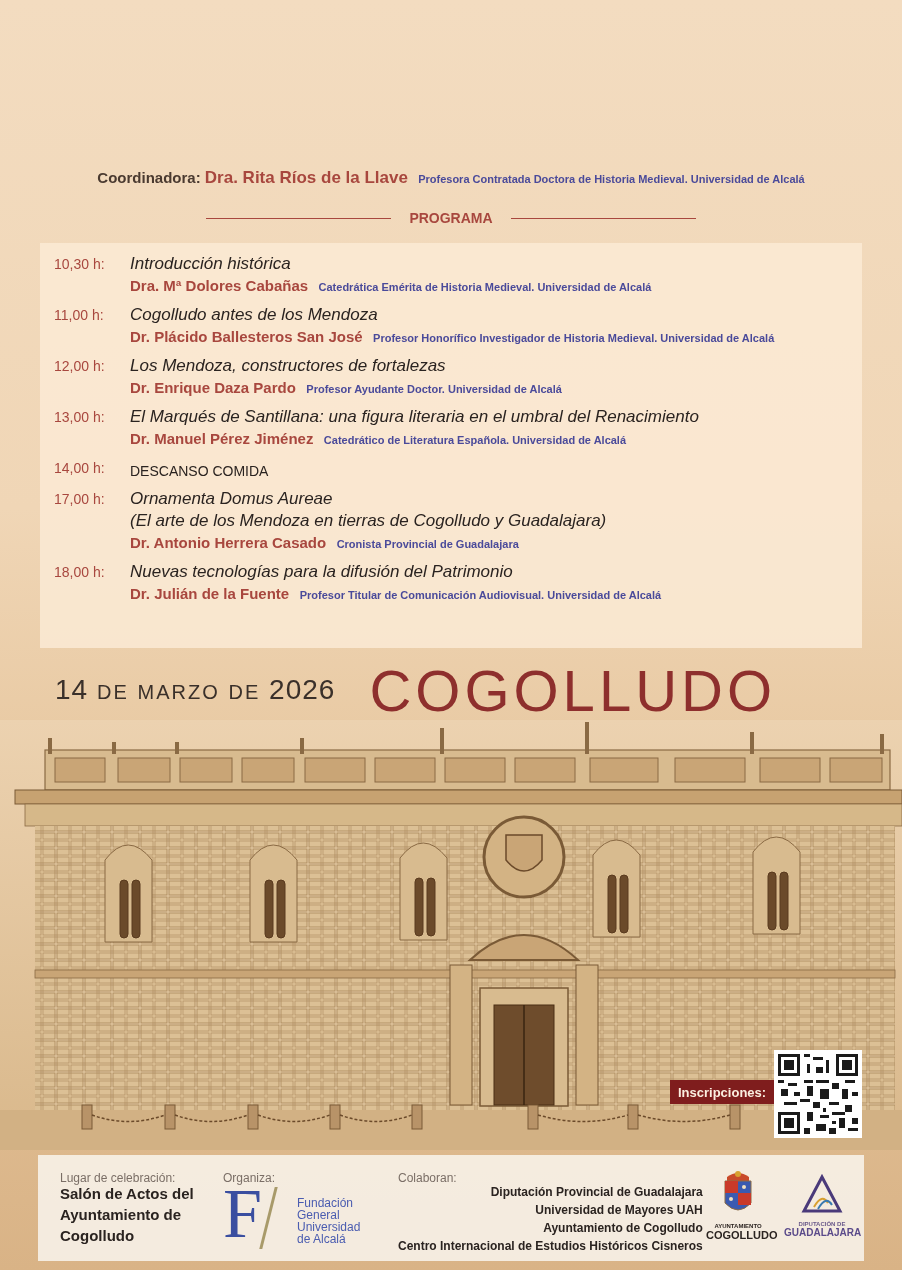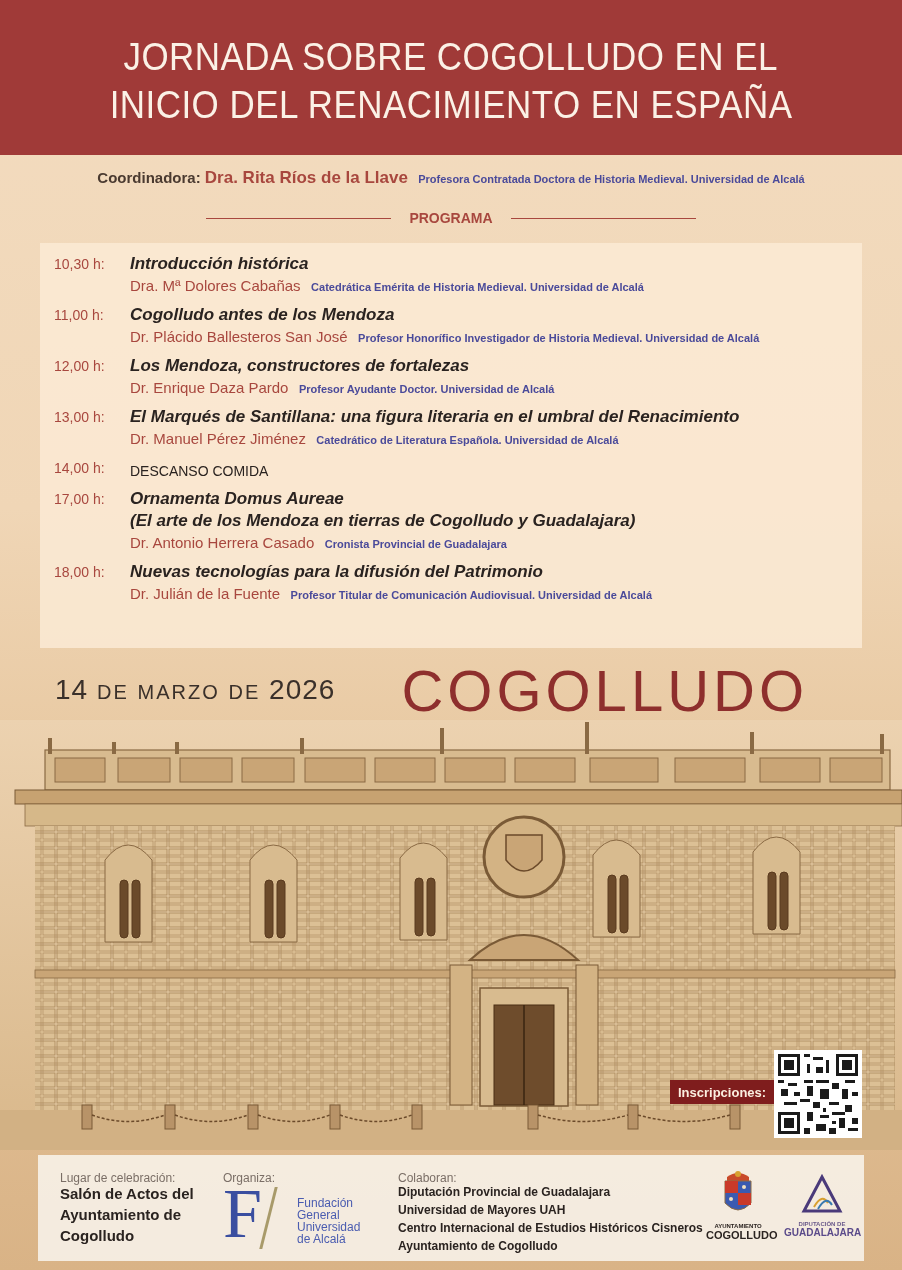--- a/index.html
+++ b/index.html
@@ -45,31 +45,31 @@
     position: absolute; left: 40px; top: 243px; width: 822px; height: 405px;
     background: rgba(250, 233, 212, 0.88);
     padding: 10px 0 0 14px;
   }
   .item { display: flex; margin-bottom: 6px; }
   .item .time {
     width: 76px; color: #a8473e; font-weight: normal; font-size: 14px; padding-top: 3px; flex-shrink: 0;
   }
   .item .body { flex: 1; }
   .item .title {
-    font-style: italic; font-weight: bold; color: #2a2320; font-size: 17px; line-height: 22px;
+    font-style: italic; font-weight: normal; color: #2a2320; font-size: 17px; line-height: 22px;
   }
   .item .title.plain { font-style: normal; font-weight: normal; font-size: 14px; }
   .item .speaker-line { line-height: 22px; white-space: nowrap; }
-  .item .speaker { color: #a8473e; font-weight: normal; font-size: 15px; }
+  .item .speaker { color: #a8473e; font-weight: bold; font-size: 15px; }
   .item .aff { color: #4a4a9a; font-weight: bold; font-size: 11px; margin-left: 6px; }
 
   
   .date-row {
     position: absolute; top: 660px; left: 55px; width: 800px; height: 60px;
-    display: flex; align-items: center; gap: 32px;
+    display: flex; align-items: center;
   }
   .date {
     color: #3a302a; font-size: 28px; letter-spacing: 1px; white-space: nowrap; margin-right: 34px;
   }
   .date .sc { font-size: 20px; letter-spacing: 2px; }
   .place {
     color: #8e2f2d; font-size: 58px; letter-spacing: 4px; white-space: nowrap;
   }
 
   
@@ -91,37 +91,33 @@
   .footer {
     position: absolute; left: 38px; top: 1155px; width: 826px; height: 106px;
     background: rgba(246, 240, 230, 0.92);
   }
   .f-label { color: #7a6e66; font-size: 12px; position: absolute; margin-top: 8px; }
   .venue { position: absolute; left: 22px; top: 28px; color: #2a2320; font-weight: bold; font-size: 15px; line-height: 21px; }
   .fg-logo { position: absolute; left: 185px; top: 30px; width: 160px; height: 68px; }
   .fg-F { position: absolute; left: 0; top: -6px; font-family: "Liberation Serif", serif; font-size: 70px; color: #3a4ea0; line-height: 70px; }
   .fg-slash { position: absolute; left: 44px; top: 2px; width: 3px; height: 62px; background: #a89a6a; transform: skewX(-14deg); }
   .fg-text { position: absolute; left: 74px; top: 12px; color: #4a5cb0; font-size: 12px; line-height: 12px; }
-  .collab { position: absolute; left: 360px; top: 28px; color: #2a2320; font-weight: bold; font-size: 12px; line-height: 18px; }
+  .collab { position: absolute; left: 360px; top: 28px; color: #2a2320; font-weight: bold; font-size: 12px; line-height: 18px; text-align: right; }
   .logo-cog { position: absolute; left: 668px; top: 14px; width: 64px; height: 80px; text-align: center; }
   .logo-dip { position: absolute; left: 746px; top: 18px; width: 76px; height: 80px; text-align: center; }
   .logo-small { font-size: 6px; font-weight: bold; color: #2a2320; display: block; }
   .logo-big { font-size: 11px; font-weight: bold; color: #2a2320; display: block; }
   .logo-big.purple { color: #5a4a8a; font-size: 10px; }
   .logo-small.purple { color: #6a5a8a; }
 </style>
 </head>
 <body>
 
 <div class="poster">
 
-  <div class="banner">
-    <div class="line">JORNADA SOBRE COGOLLUDO EN EL</div>
-    <div class="line">INICIO DEL RENACIMIENTO EN ESPAÑA</div>
-  </div>
 
   <div class="coord">
     <span class="lbl">Coordinadora:</span>
     <span class="name">Dra. Rita Ríos de la Llave</span>
     <span class="aff">Profesora Contratada Doctora de Historia Medieval. Universidad de Alcalá</span>
   </div>
 
   <div class="prog-heading">
     <div class="rule"></div>
     <span class="txt">PROGRAMA</span>
@@ -373,22 +369,22 @@
         <div>General</div>
         <div>Universidad</div>
         <div>de Alcalá</div>
       </div>
     </div>
 
     <div class="f-label" style="left:360px; top:8px;">Colaboran:</div>
     <div class="collab">
       <div>Diputación Provincial de Guadalajara</div>
       <div>Universidad de Mayores UAH</div>
+      <div>Ayuntamiento de Cogolludo</div>
       <div>Centro Internacional de Estudios Históricos Cisneros</div>
-      <div>Ayuntamiento de Cogolludo</div>
     </div>
 
     <div class="logo-cog">
       <svg width="34" height="50" viewBox="0 0 34 50">
         <path d="M6 8 Q17 0 28 8 L28 12 L6 12 Z" fill="#c94a2a"></path>
         <circle cx="17" cy="5" r="3" fill="#d8a030"></circle>
         <path d="M4 12 L30 12 L30 34 Q17 48 4 34 Z" fill="#3a5ab0" stroke="#8a6a44"></path>
         <rect x="4" y="12" width="13" height="12" fill="#c93a2a"></rect>
         <rect x="17" y="24" width="13" height="12" fill="#c93a2a"></rect>
         <circle cx="23" cy="18" r="2" fill="#f0e0c0"></circle>

